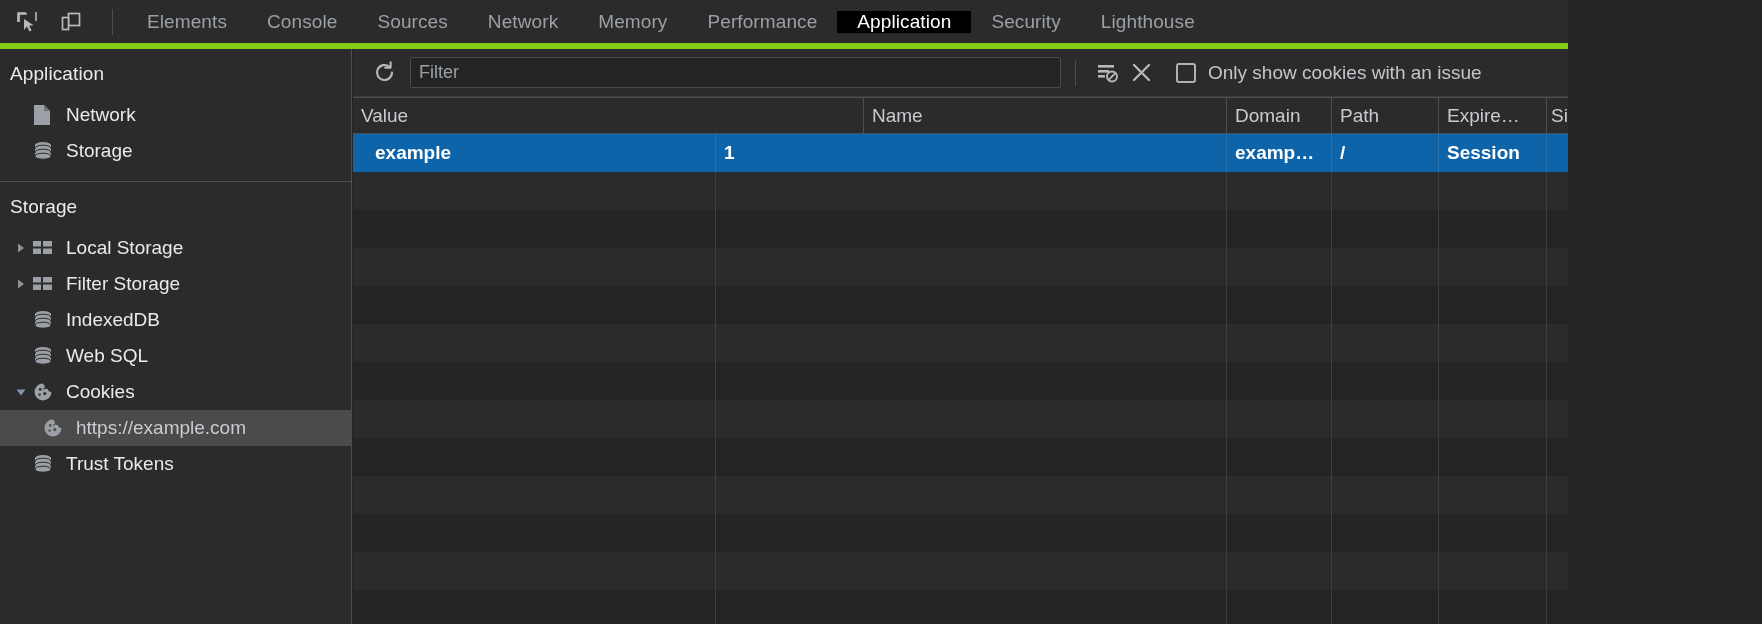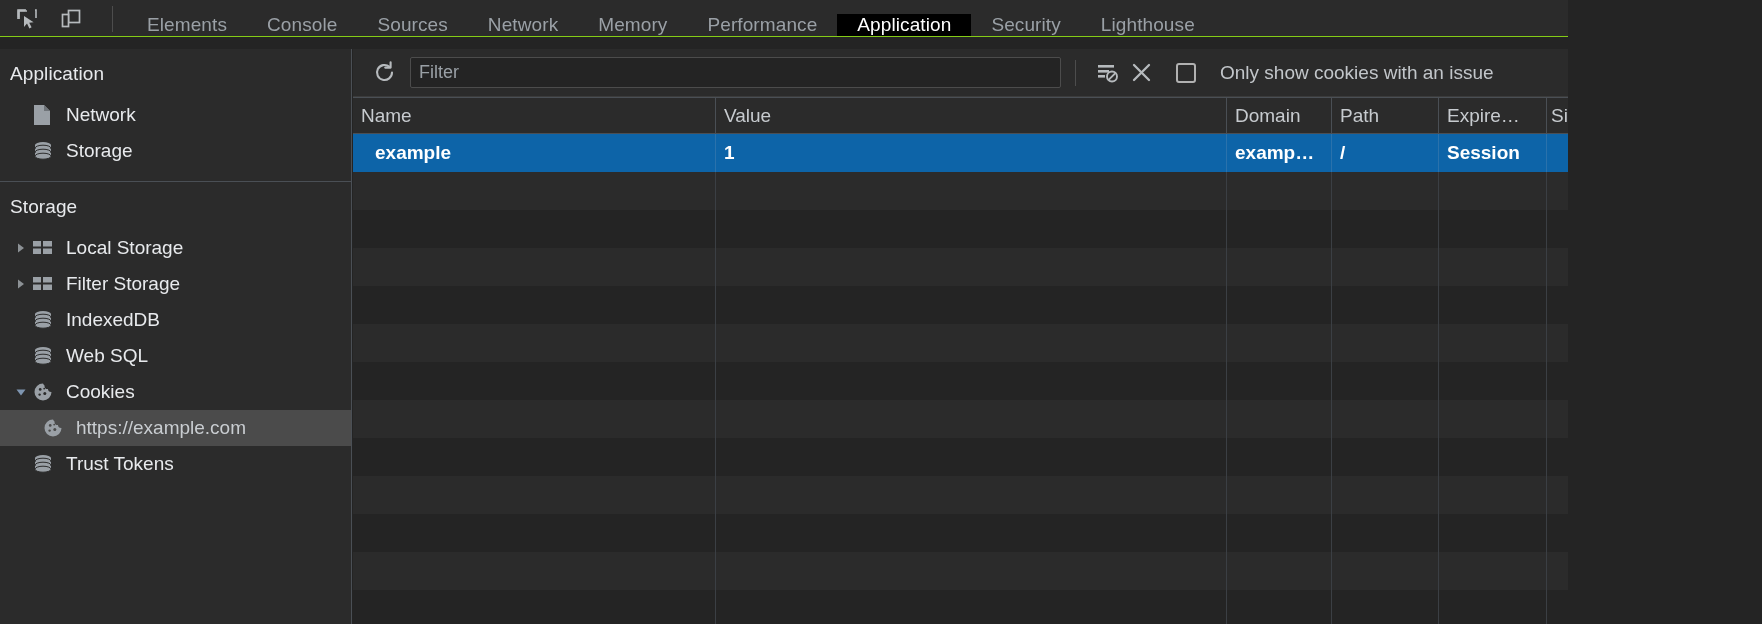--- a/index.html
+++ b/index.html
@@ -6,24 +6,24 @@
   html, body {
     width: 1762px; height: 624px;
     background: #242424;
     font-family: "Liberation Sans", sans-serif;
     overflow: hidden;
   }
   #app { position: relative; width: 1762px; height: 624px; background: #242424; }
 
   
   .tabbar {
-    position: absolute; top: 0; left: 0; width: 1568px; height: 37px;
+    position: absolute; top: 0; left: 0; width: 1568px; height: 49px;
     background: #2b2b2b;
-    border-bottom: 1px solid #84cc16;
-    display: flex; align-items: flex-end;
+    border-bottom: 6px solid #84cc16;
+    display: flex; align-items: center;
   }
   .tool-icons { display: flex; align-items: center; padding-left: 10px; gap: 10px; }
   .tool-btn {
     width: 34px; height: 34px; display: flex; align-items: center; justify-content: center;
     border-radius: 3px;
   }
   .tool-sep { width: 1px; height: 26px; background: #4d4d4d; margin: 0 14px; align-self: center; }
   .tabs { display: flex; align-items: stretch; }
   .tab {
     display: flex; align-items: center; justify-content: center;
@@ -82,21 +82,21 @@
   .filter-input::placeholder { color: #9aa0a6; opacity: 1; }
   .tb-sep { width: 1px; height: 26px; background: #4d4d4d; margin: 0 14px; }
   .icon-btn {
     width: 34px; height: 30px; display: flex; align-items: center; justify-content: center;
   }
   .chk-wrap { display: flex; align-items: center; margin-left: 18px; }
   .chkbox {
     width: 20px; height: 20px; border: 2px solid #b1b1b1; border-radius: 3px;
     background: transparent; flex: 0 0 20px;
   }
-  .chk-label { font-size: 19px; color: #c2c6ca; margin-left: 24px; white-space: nowrap; }
+  .chk-label { font-size: 19px; color: #c2c6ca; margin-left: 12px; white-space: nowrap; }
 
   
   .grid { position: relative; height: 527px; background: #242424; overflow: hidden; }
   .grid-header {
     display: flex; height: 37px; background: #2b2b2b;
     border-top: 1px solid #4a4f55; border-bottom: 1px solid #4a4f55;
   }
   .gh-cell {
     display: flex; align-items: center; padding-left: 8px;
     font-size: 19px; color: #c7cbcf; white-space: nowrap; overflow: hidden;
@@ -337,22 +337,22 @@
       </div>
       <div class="chk-wrap">
         <span class="chkbox"></span>
         <span class="chk-label">Only show cookies with an issue</span>
       </div>
     </div>
 
     <div class="grid">
 
       <div class="grid-header">
+        <div class="gh-cell" style="flex:0 0 511px">Value</div>
         <div class="gh-cell" style="flex:0 0 363px">Name</div>
-        <div class="gh-cell" style="flex:0 0 511px">Value</div>
         <div class="gh-cell" style="flex:0 0 105px">Domain</div>
         <div class="gh-cell" style="flex:0 0 107px">Path</div>
         <div class="gh-cell" style="flex:0 0 108px">Expire…</div>
         <div class="gh-cell" style="flex:0 0 22px; padding-left:4px">Si</div>
       </div>
 
       <div class="grid-row selected">
         <div class="gr-cell" style="flex:0 0 363px; padding-left:22px">example</div>
         <div class="gr-cell" style="flex:0 0 511px">1</div>
         <div class="gr-cell" style="flex:0 0 105px">examp…</div>

